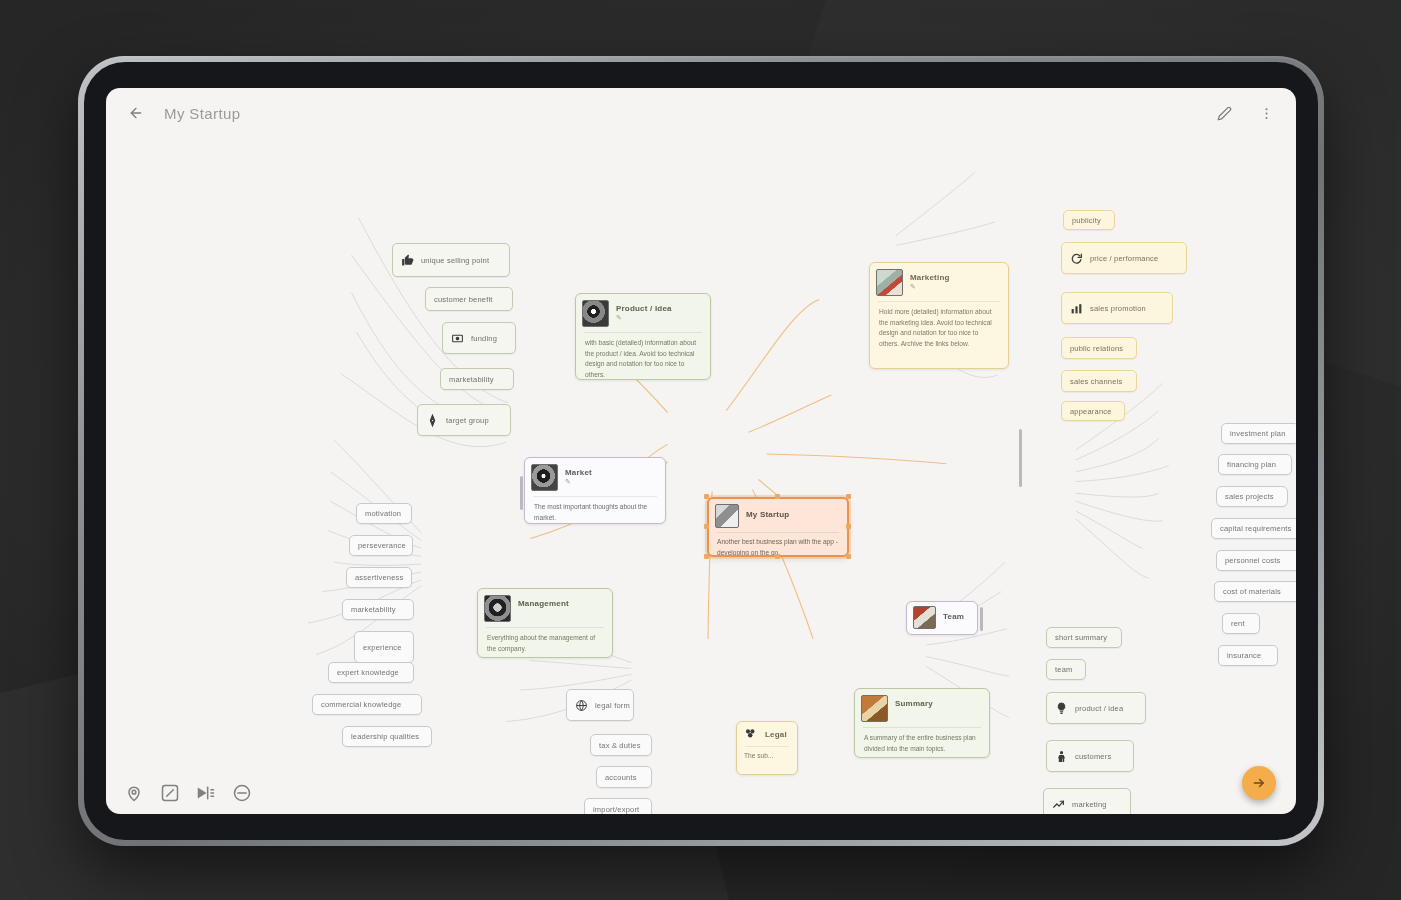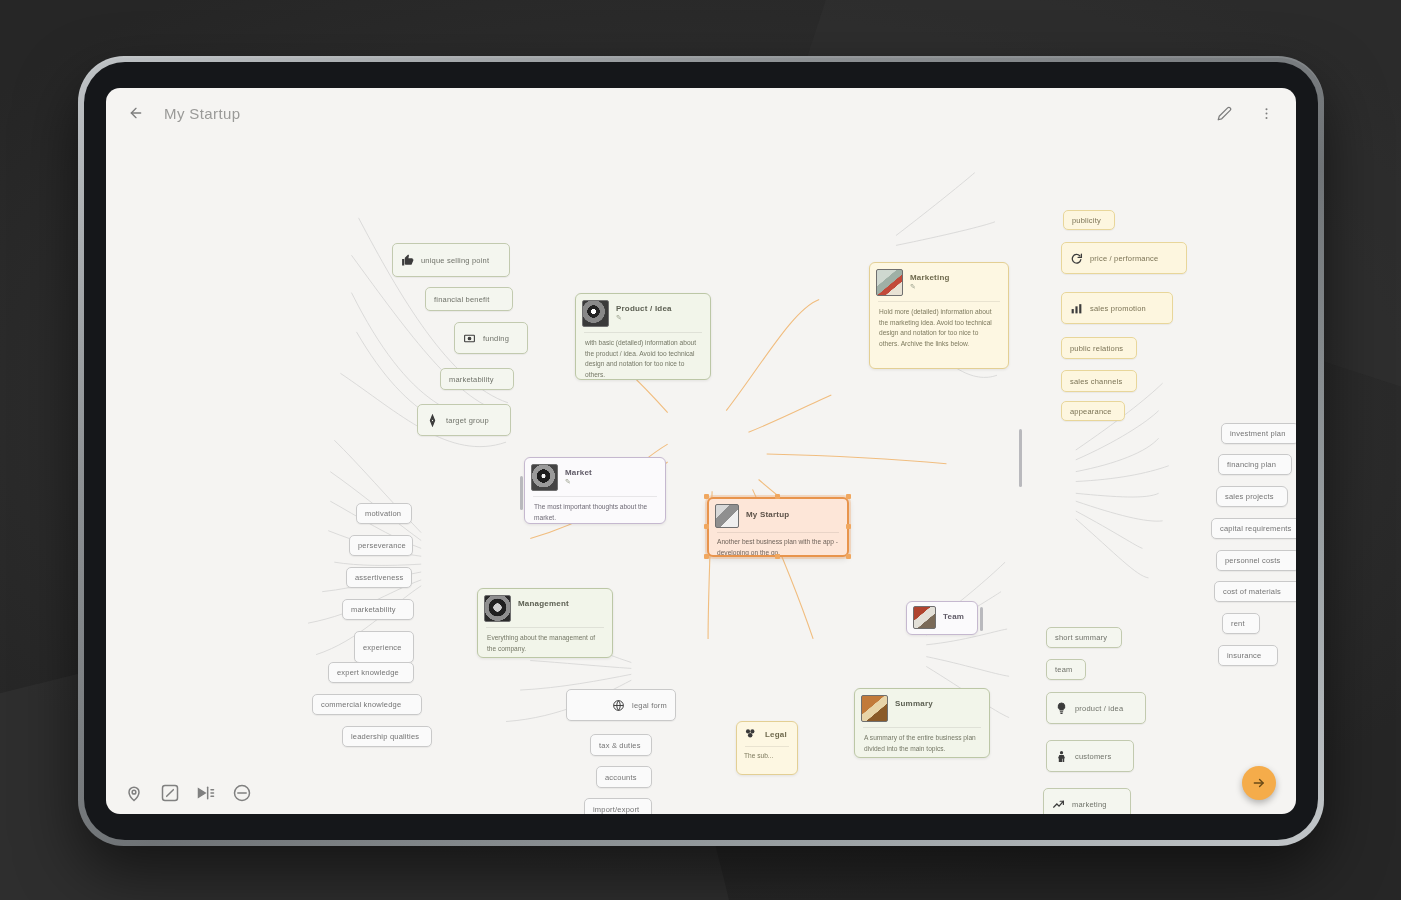--- a/index.html
+++ b/index.html
@@ -259,24 +259,24 @@
         <div class="node leaf-green" style="left:286px; top:155px; width:118px; height:34px;">
           <span class="ic">
             <svg viewBox="0 0 24 24" fill="currentColor">
                 <path d="M2 21h4V9H2v12zM22 10a2 2 0 0 0-2-2h-6.3l.95-4.57.03-.32a1.5 1.5 0 0 0-.44-1.06L13.17 1 7.6 6.59A2 2 0 0 0 7 8v10a2 2 0 0 0 2 2h9a2 2 0 0 0 1.84-1.22l3.02-7.05c.09-.23.14-.47.14-.73v-1z"></path>
               </svg>
           </span>
           <span class="lbl">unique selling point</span>
         </div>
 
         <div class="node leaf-green" style="left:319px; top:199px; width:88px; height:24px;">
-          <span class="lbl">financial benefit</span>
-        </div>
-
-        <div class="node leaf-green" style="left:348px; top:234px; width:74px; height:32px;padding-left:8px;">
+          <span class="lbl">customer benefit</span>
+        </div>
+
+        <div class="node leaf-green" style="left:336px; top:234px; width:74px; height:32px;padding-left:8px;">
           <span class="ic">
             <svg viewBox="0 0 24 24" fill="none" stroke="currentColor" stroke-width="2">
                 <rect x="3" y="6" width="18" height="12" rx="1"></rect>
                 <circle cx="12" cy="12" r="2.4" fill="currentColor"></circle>
               </svg>
           </span>
           <span class="lbl">funding</span>
         </div>
 
         <div class="node leaf-green" style="left:334px; top:280px; width:74px; height:22px;">
@@ -487,21 +487,21 @@
                   <circle cx="15" cy="7" r="3.3"></circle>
                   <circle cx="11.5" cy="13" r="3.6"></circle>
                 </svg>
             </div>
             <div class="ttl" style="padding-top:3px;">Legal</div>
           </div>
           <div class="sep"></div>
           <div class="body" style="padding:4px 7px;">The sub...</div>
         </div>
 
-        <div class="node leaf-grey" style="left:460px; top:601px; width:110px; height:32px;justify-content:flex-end;">
+        <div class="node leaf-grey" style="left:460px; top:601px; width:68px; height:32px;">
           <span class="ic">
             <svg viewBox="0 0 24 24" fill="none" stroke="currentColor" stroke-width="1.8">
                 <circle cx="12" cy="12" r="9"></circle>
                 <path d="M3 12h18M12 3a14 14 0 0 1 0 18M12 3a14 14 0 0 0 0 18"></path>
               </svg>
           </span>
           <span class="lbl">legal form</span>
         </div>
         <div class="node leaf-grey" style="left:484px; top:646px; width:62px; height:22px;">
           <span class="lbl">tax &amp; duties</span>

